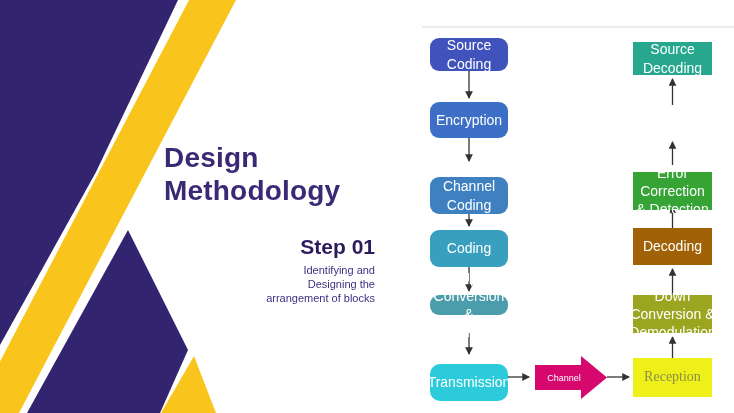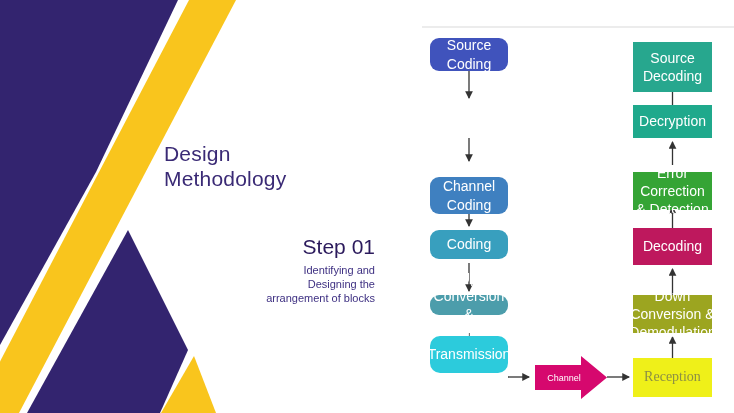--- a/index.html
+++ b/index.html
@@ -4,27 +4,27 @@
 <style>
   html,body{margin:0;padding:0;background:#e8e8e8;}
   .slide{
     position:relative;width:734px;height:413px;background:#ffffff;
     overflow:hidden;font-family:"Liberation Sans",sans-serif;
     margin:0 auto;
   }
   .deco-svg{position:absolute;left:0;top:0;}
   .title{
     position:absolute;left:164px;top:142px;width:220px;
-    font-size:21px;font-weight:400;line-height:1.17;
+    font-size:28px;font-weight:700;line-height:1.17;
     white-space:pre-line;letter-spacing:.2px;
   }
   .step-block{
     position:absolute;right:359px;top:235px;width:230px;text-align:right;
   }
-  .step-label{font-size:21px;font-weight:400;margin-bottom:5px;}
+  .step-label{font-size:21px;font-weight:700;margin-bottom:5px;}
   .step-desc{font-size:11px;line-height:1.26;white-space:pre-line;}
   .flowchart{position:absolute;left:420px;top:0;width:314px;height:413px;}
   .conn-svg{position:absolute;left:0;top:0;}
   .fc-block{
     position:absolute;display:flex;align-items:center;justify-content:center;
     text-align:center;color:#ffffff;font-size:14px;line-height:1.3;
     padding:9px 2px;box-sizing:border-box;
   }
   .tx{left:10px;width:78px;border-radius:9px;}
   .rx{left:213px;width:79px;border-radius:0;}
@@ -78,26 +78,26 @@
 
         <line x1="88" y1="377" x2="109" y2="377" marker-end="url(#ah)"></line>
         <line x1="187" y1="377" x2="209" y2="377" marker-end="url(#ah)"></line>
       </g>
 
       <polygon points="115,365 161,365 161,356 187,377.5 161,399 161,390 115,390" style="fill: rgb(214, 8, 110);"></polygon>
       <text x="144" y="380.5" text-anchor="middle" class="ch-text" style="fill: rgb(255, 255, 255);">Channel</text>
     </svg>
 
     <div class="fc-block tx" style="top: 38px; height: 33px; background-color: rgb(64, 83, 188); color: rgb(255, 255, 255);">Source Coding</div>
+    <div class="fc-block tx" style="top: 102px; height: 36px; background-color: rgb(62, 111, 198); color: rgb(255, 255, 255);">Encryption</div>
     <div class="fc-block tx" style="top: 165px; height: 37px; background-color: rgb(63, 128, 192); color: rgb(255, 255, 255); margin-top: 12px;">Channel Coding</div>
-    <div class="fc-block tx" style="top: 230px; height: 29px; background-color: rgb(56, 159, 190); color: rgb(255, 255, 255);">Coding</div>
+    <div class="fc-block tx" style="top: 230px; height: 37px; background-color: rgb(56, 159, 190); color: rgb(255, 255, 255);">Coding</div>
     <div class="fc-block tx" style="top: 295px; height: 20px; background-color: rgb(76, 157, 171); color: rgb(255, 255, 255);">Up Conversion &amp; Modulation</div>
-    <div class="fc-block tx" style="top: 336px; height: 37px; border-radius: 10px; background-color: rgb(44, 203, 220); color: rgb(255, 255, 255);">Transmission</div>
+    <div class="fc-block tx" style="top: 364px; height: 37px; border-radius: 10px; background-color: rgb(44, 203, 220); color: rgb(255, 255, 255);">Transmission</div>
 
-    <div class="fc-block rx" style="top: 42px; height: 50px; background-color: rgb(39, 167, 142); color: rgb(255, 255, 255);">Source Decoding</div>
-    <div class="fc-block rx" style="top: 105px; height: 33px; background-color: rgb(31, 169, 140); color: rgb(255, 255, 255);">Decryption</div>
+    <div class="fc-block rx" style="top: 42px; height: 33px; background-color: rgb(39, 167, 142); color: rgb(255, 255, 255);">Source Decoding</div>
     <div class="fc-block rx" style="top: 172px; height: 38px; background-color: rgb(53, 164, 53); color: rgb(255, 255, 255);">Error Correction &amp; Detection</div>
-    <div class="fc-block rx" style="top: 228px; height: 37px; background-color: #be185d; color: rgb(255, 255, 255);">Decoding</div>
+    <div class="fc-block rx" style="top: 228px; height: 37px; background-color: #a16207; color: rgb(255, 255, 255);">Decoding</div>
     <div class="fc-block rx" style="top: 295px; height: 38px; background-color: rgb(156, 165, 32); color: rgb(255, 255, 255);">Down Conversion &amp; Demodulation</div>
     <div class="fc-block rx" style="top: 358px; height: 39px; background-color: rgb(239, 240, 25); color: rgb(140, 143, 69); font-family: Liberation Serif, serif;">Reception</div>
   </div>
 
 </div>
 
 </body></html>

